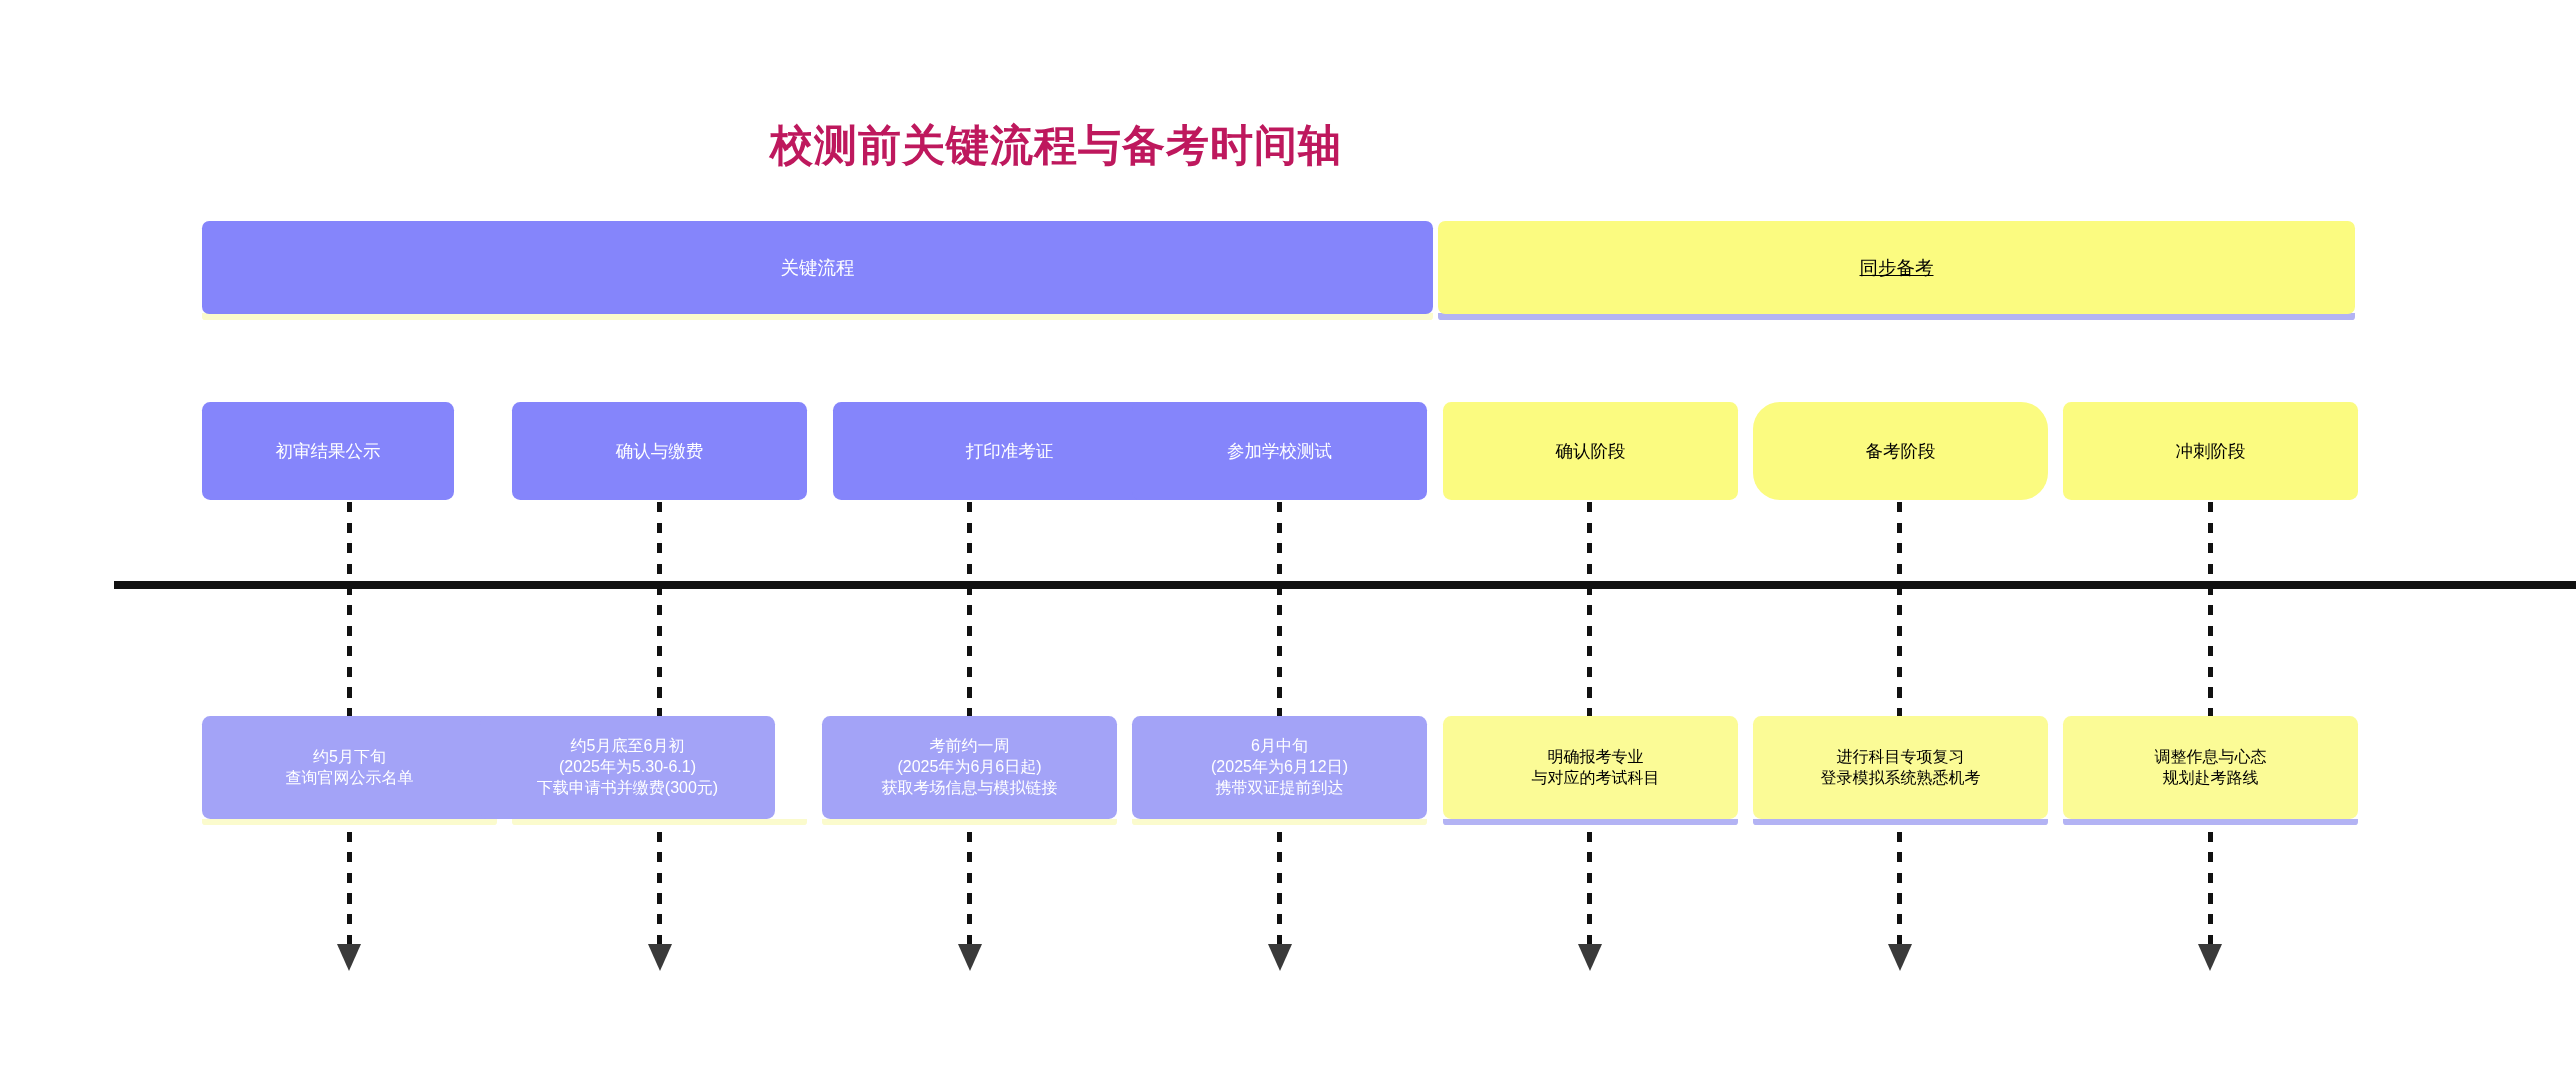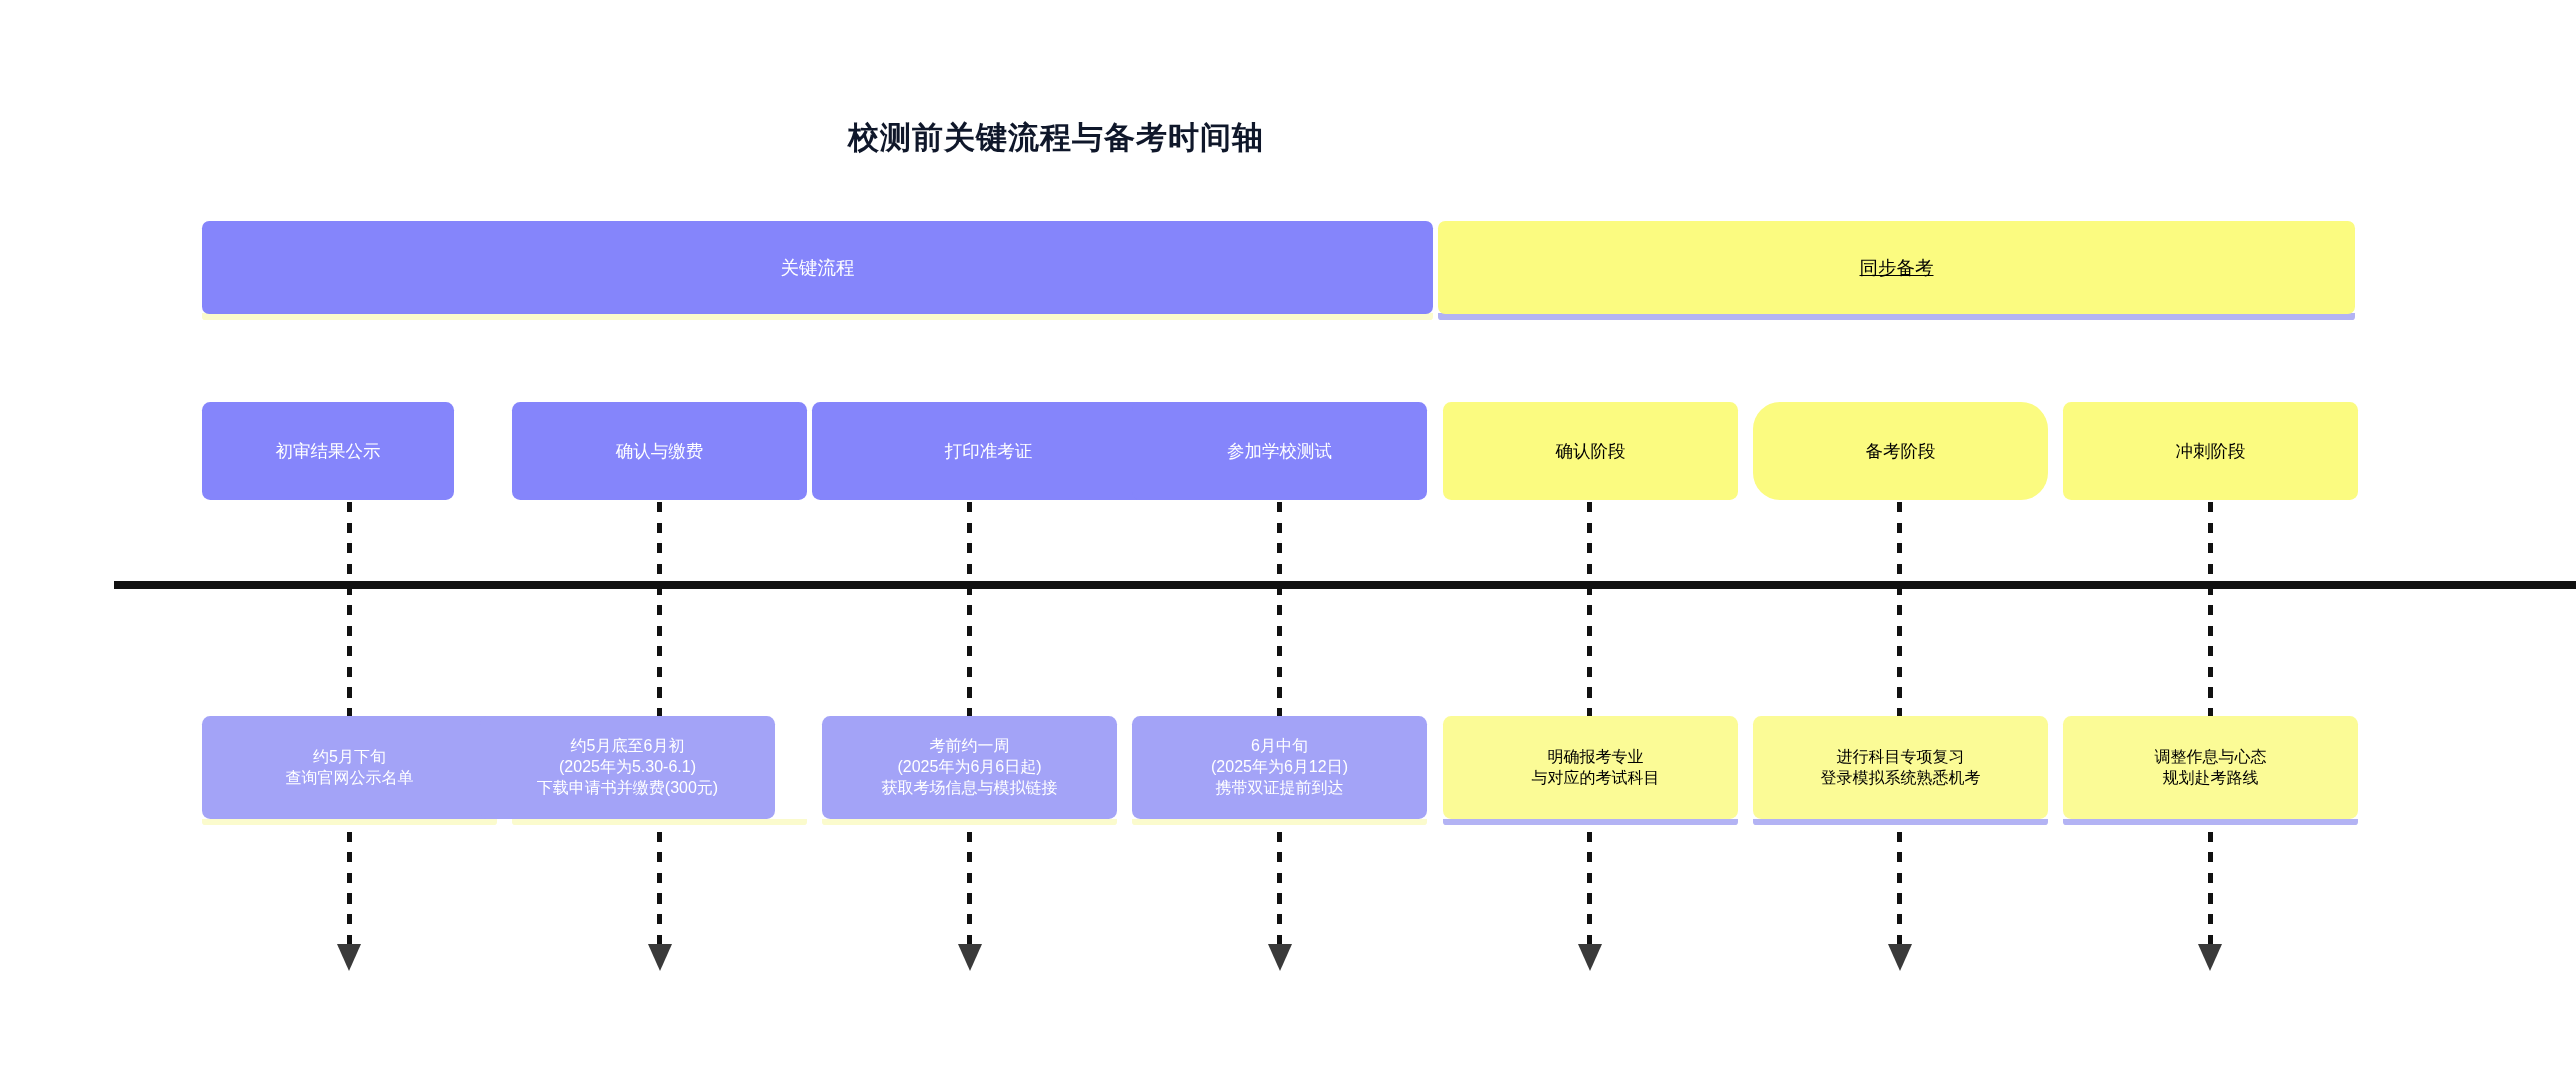--- a/index.html
+++ b/index.html
@@ -9,23 +9,23 @@
     font-family:"Liberation Sans","DejaVu Sans",sans-serif;
     overflow:hidden;
     position:relative;
   }
   #stage{position:absolute;left:0;top:0;width:2863px;height:1070px;}
 
   .title{
     position:absolute;
     left:0;top:117px;width:2112px;
     text-align:center;
-    font-size:31px;
+    font-size:43px;
     font-weight:bold;
-    color:#0f172a;
+    color:#be185d;
     letter-spacing:1px;
     white-space:nowrap;
   }
 
   
   .hdr{
     position:absolute;
     height:93px;
     border-radius:7.2px;
     display:flex;align-items:center;justify-content:center;
@@ -145,21 +145,21 @@
   </div>
   <div class="conn" style="left:657px;"></div>
   <div class="conn-arrow" style="left:648px;"></div>
   <div class="dt-shadow" style="left:512px;width:295px;background:#fbfbcd;"></div>
   <div class="dt dt-purple" style="left:480px;width:295px;">
     <span>约5月底至6月初
 (2025年为5.30-6.1)
 下载申请书并缴费(300元)</span>
   </div>
 
-  <div class="ms ms-purple" style="left:812px;width:353px;">
+  <div class="ms ms-purple" style="left:833px;width:353px;">
     <span>打印准考证</span>
   </div>
   <div class="conn" style="left:967px;"></div>
   <div class="conn-arrow" style="left:958px;"></div>
   <div class="dt-shadow" style="left:822px;width:295px;background:#fbfbcd;"></div>
   <div class="dt dt-purple" style="left:822px;width:295px;">
     <span>考前约一周
 (2025年为6月6日起)
 获取考场信息与模拟链接</span>
   </div>

